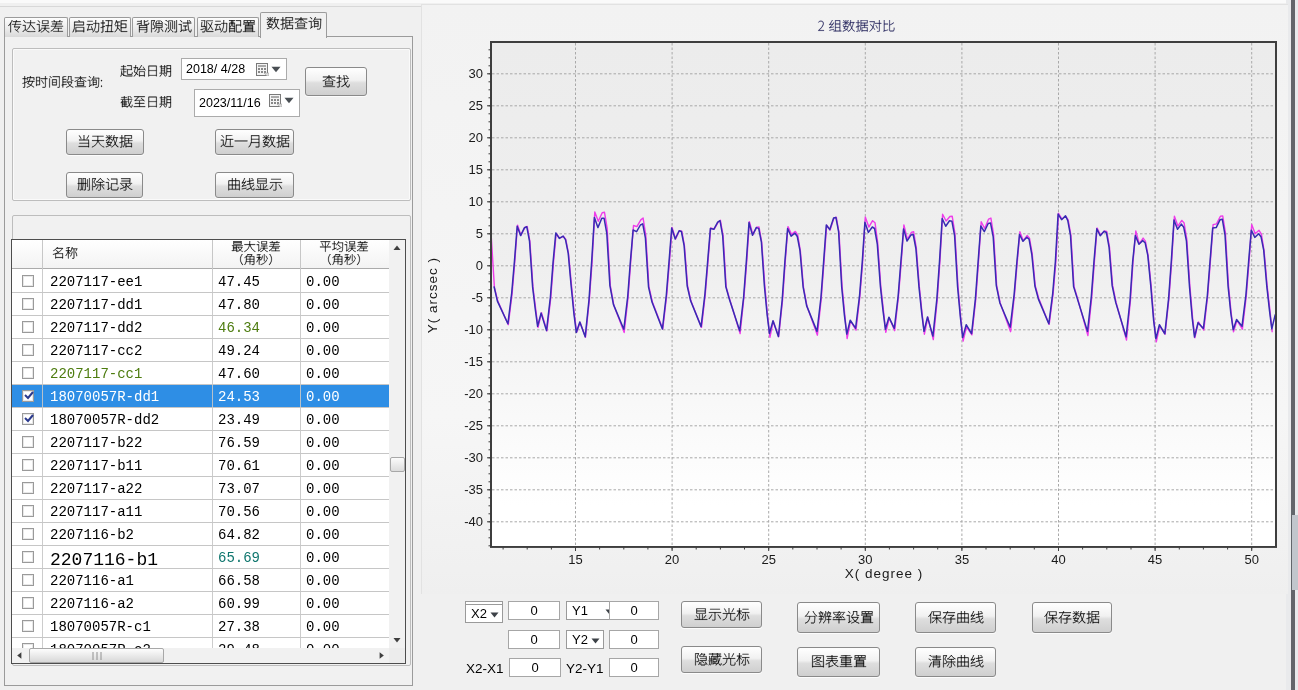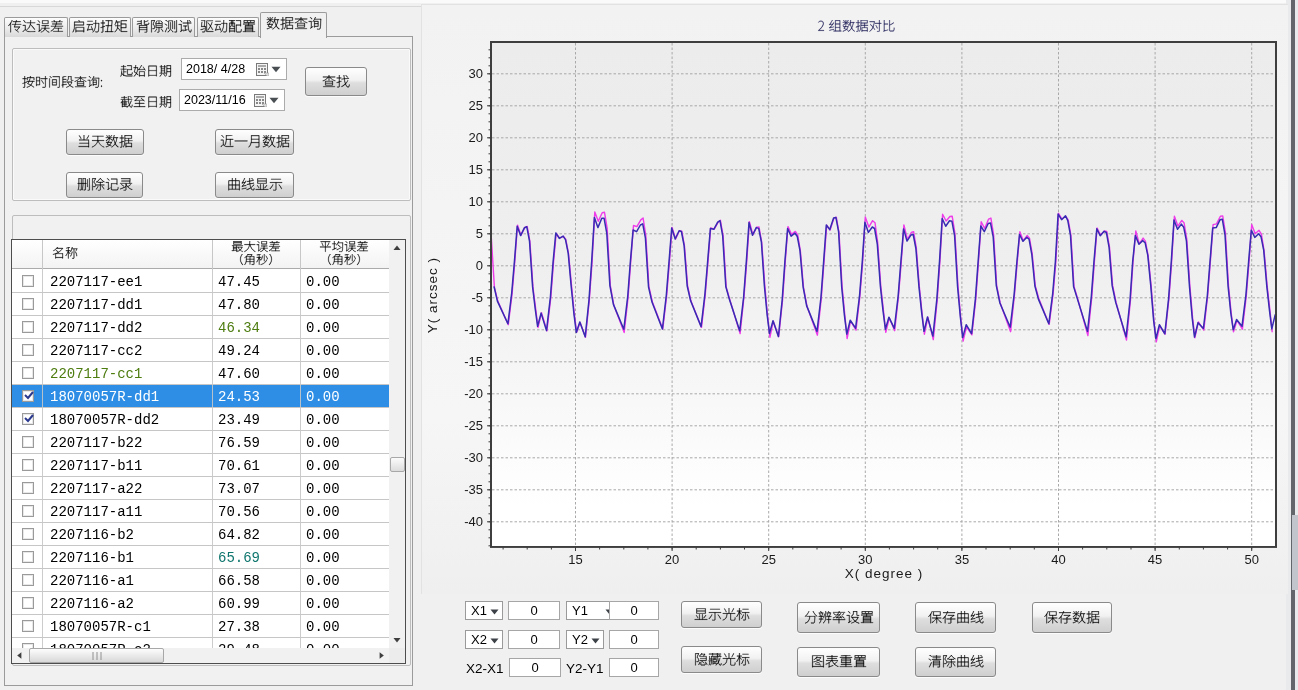--- a/index.html
+++ b/index.html
@@ -60,21 +60,21 @@
         <rect x="2" y="8" width="2" height="2"></rect>
         <rect x="5" y="8" width="2" height="2"></rect>
         <rect x="8" y="8" width="2" height="2"></rect>
       </g>
       <path d="M8 10 L13 10 L13 13 L11 13 Z" fill="#ddd" stroke="#999" stroke-width="0.5"></path>
     </svg>
     <svg style="position:absolute;right:5px;top:7px" width="10" height="7" viewBox="0 0 11 7">
       <path d="M0.5 0.5 L10.5 0.5 L5.5 6.5 Z" fill="#4a4f54"></path>
     </svg>
   </div>
-<div class="inp" style="left:179px;top:89px;width:106px;height:22px;border-color:#ababab">
+<div class="inp" style="left:194px;top:89px;width:106px;height:28px;border-color:#ababab">
     <span style="padding-left:4px;font-size:12.5px">2023/11/16</span>
     <svg style="position:absolute;right:17px;top:4px" width="13" height="13" viewBox="0 0 13 13">
       <rect x="0.5" y="0.5" width="11" height="12" fill="#f4f4f4" stroke="#7a7a7a"></rect>
       <rect x="2" y="2" width="8" height="2" fill="#aaa"></rect>
       <g fill="#888">
         <rect x="2" y="5" width="2" height="2"></rect>
         <rect x="5" y="5" width="2" height="2"></rect>
         <rect x="8" y="5" width="2" height="2"></rect>
         <rect x="2" y="8" width="2" height="2"></rect>
         <rect x="5" y="8" width="2" height="2"></rect>
@@ -188,21 +188,21 @@
 <div class="abs mono" style="left:50px;top:504px;font-size:14px;color:#000">2207117-a11</div>
 <div class="abs mono" style="left:218px;top:504px;font-size:14px;color:#000">70.56</div>
 <div class="abs mono" style="left:306px;top:504px;font-size:14px;color:#000">0.00</div>
 <div class="abs" style="left:12px;top:522.5px;width:377px;height:23px;background:#fff;border-bottom:1px solid #c6c6c6"></div>
 <div class="abs" style="left:22px;top:528px;width:12px;height:12px;background:#fff;border:1px solid #9a9a9a;box-shadow:inset 0 0 0 1px #e8e8e8"></div>
 <div class="abs mono" style="left:50px;top:527px;font-size:14px;color:#000">2207116-b2</div>
 <div class="abs mono" style="left:218px;top:527px;font-size:14px;color:#000">64.82</div>
 <div class="abs mono" style="left:306px;top:527px;font-size:14px;color:#000">0.00</div>
 <div class="abs" style="left:12px;top:545.5px;width:377px;height:23px;background:#fff;border-bottom:1px solid #c6c6c6"></div>
 <div class="abs" style="left:22px;top:551px;width:12px;height:12px;background:#fff;border:1px solid #9a9a9a;box-shadow:inset 0 0 0 1px #e8e8e8"></div>
-<div class="abs mono" style="left:50px;top:550px;font-size:14px;color:#000">2207116-b1</div>
+<div class="abs mono" style="left:50px;top:550px;font-size:18px;color:#000">2207116-b1</div>
 <div class="abs mono" style="left:218px;top:550px;font-size:14px;color:#0f766e">65.69</div>
 <div class="abs mono" style="left:306px;top:550px;font-size:14px;color:#000">0.00</div>
 <div class="abs" style="left:12px;top:568.5px;width:377px;height:23px;background:#fff;border-bottom:1px solid #c6c6c6"></div>
 <div class="abs" style="left:22px;top:574px;width:12px;height:12px;background:#fff;border:1px solid #9a9a9a;box-shadow:inset 0 0 0 1px #e8e8e8"></div>
 <div class="abs mono" style="left:50px;top:573px;font-size:14px;color:#000">2207116-a1</div>
 <div class="abs mono" style="left:218px;top:573px;font-size:14px;color:#000">66.58</div>
 <div class="abs mono" style="left:306px;top:573px;font-size:14px;color:#000">0.00</div>
 <div class="abs" style="left:12px;top:591.5px;width:377px;height:23px;background:#fff;border-bottom:1px solid #c6c6c6"></div>
 <div class="abs" style="left:22px;top:597px;width:12px;height:12px;background:#fff;border:1px solid #9a9a9a;box-shadow:inset 0 0 0 1px #e8e8e8"></div>
 <div class="abs mono" style="left:50px;top:596px;font-size:14px;color:#000">2207116-a2</div>
@@ -443,21 +443,21 @@
     </svg>
   </div>
 <div class="inp" style="left:508px;top:601px;width:52px;height:19px;justify-content:center;border-color:#a6a6a6">0</div>
 <div class="inp" style="left:566px;top:601px;width:52px;height:19px;border-color:#9a9a9a">
     <span style="padding-left:5px;font-size:13px">Y1</span>
     <svg style="position:absolute;right:3px;top:7px" width="9" height="6" viewBox="0 0 9 6">
       <path d="M0.5 0.5 L8.5 0.5 L4.5 5.5 Z" fill="#3c4147"></path>
     </svg>
   </div>
 <div class="inp" style="left:609px;top:601px;width:50px;height:19px;justify-content:center;border-color:#a6a6a6">0</div>
-<div class="inp" style="left:465px;top:630px;width:38px;height:19px;border-color:#9a9a9a">
+<div class="inp" style="left:465px;top:604px;width:38px;height:19px;border-color:#9a9a9a">
     <span style="padding-left:5px;font-size:13px">X2</span>
     <svg style="position:absolute;right:3px;top:7px" width="9" height="6" viewBox="0 0 9 6">
       <path d="M0.5 0.5 L8.5 0.5 L4.5 5.5 Z" fill="#3c4147"></path>
     </svg>
   </div>
 <div class="inp" style="left:508px;top:630px;width:52px;height:19px;justify-content:center;border-color:#a6a6a6">0</div>
 <div class="inp" style="left:566px;top:630px;width:38px;height:19px;border-color:#9a9a9a">
     <span style="padding-left:5px;font-size:13px">Y2</span>
     <svg style="position:absolute;right:3px;top:7px" width="9" height="6" viewBox="0 0 9 6">
       <path d="M0.5 0.5 L8.5 0.5 L4.5 5.5 Z" fill="#3c4147"></path>

